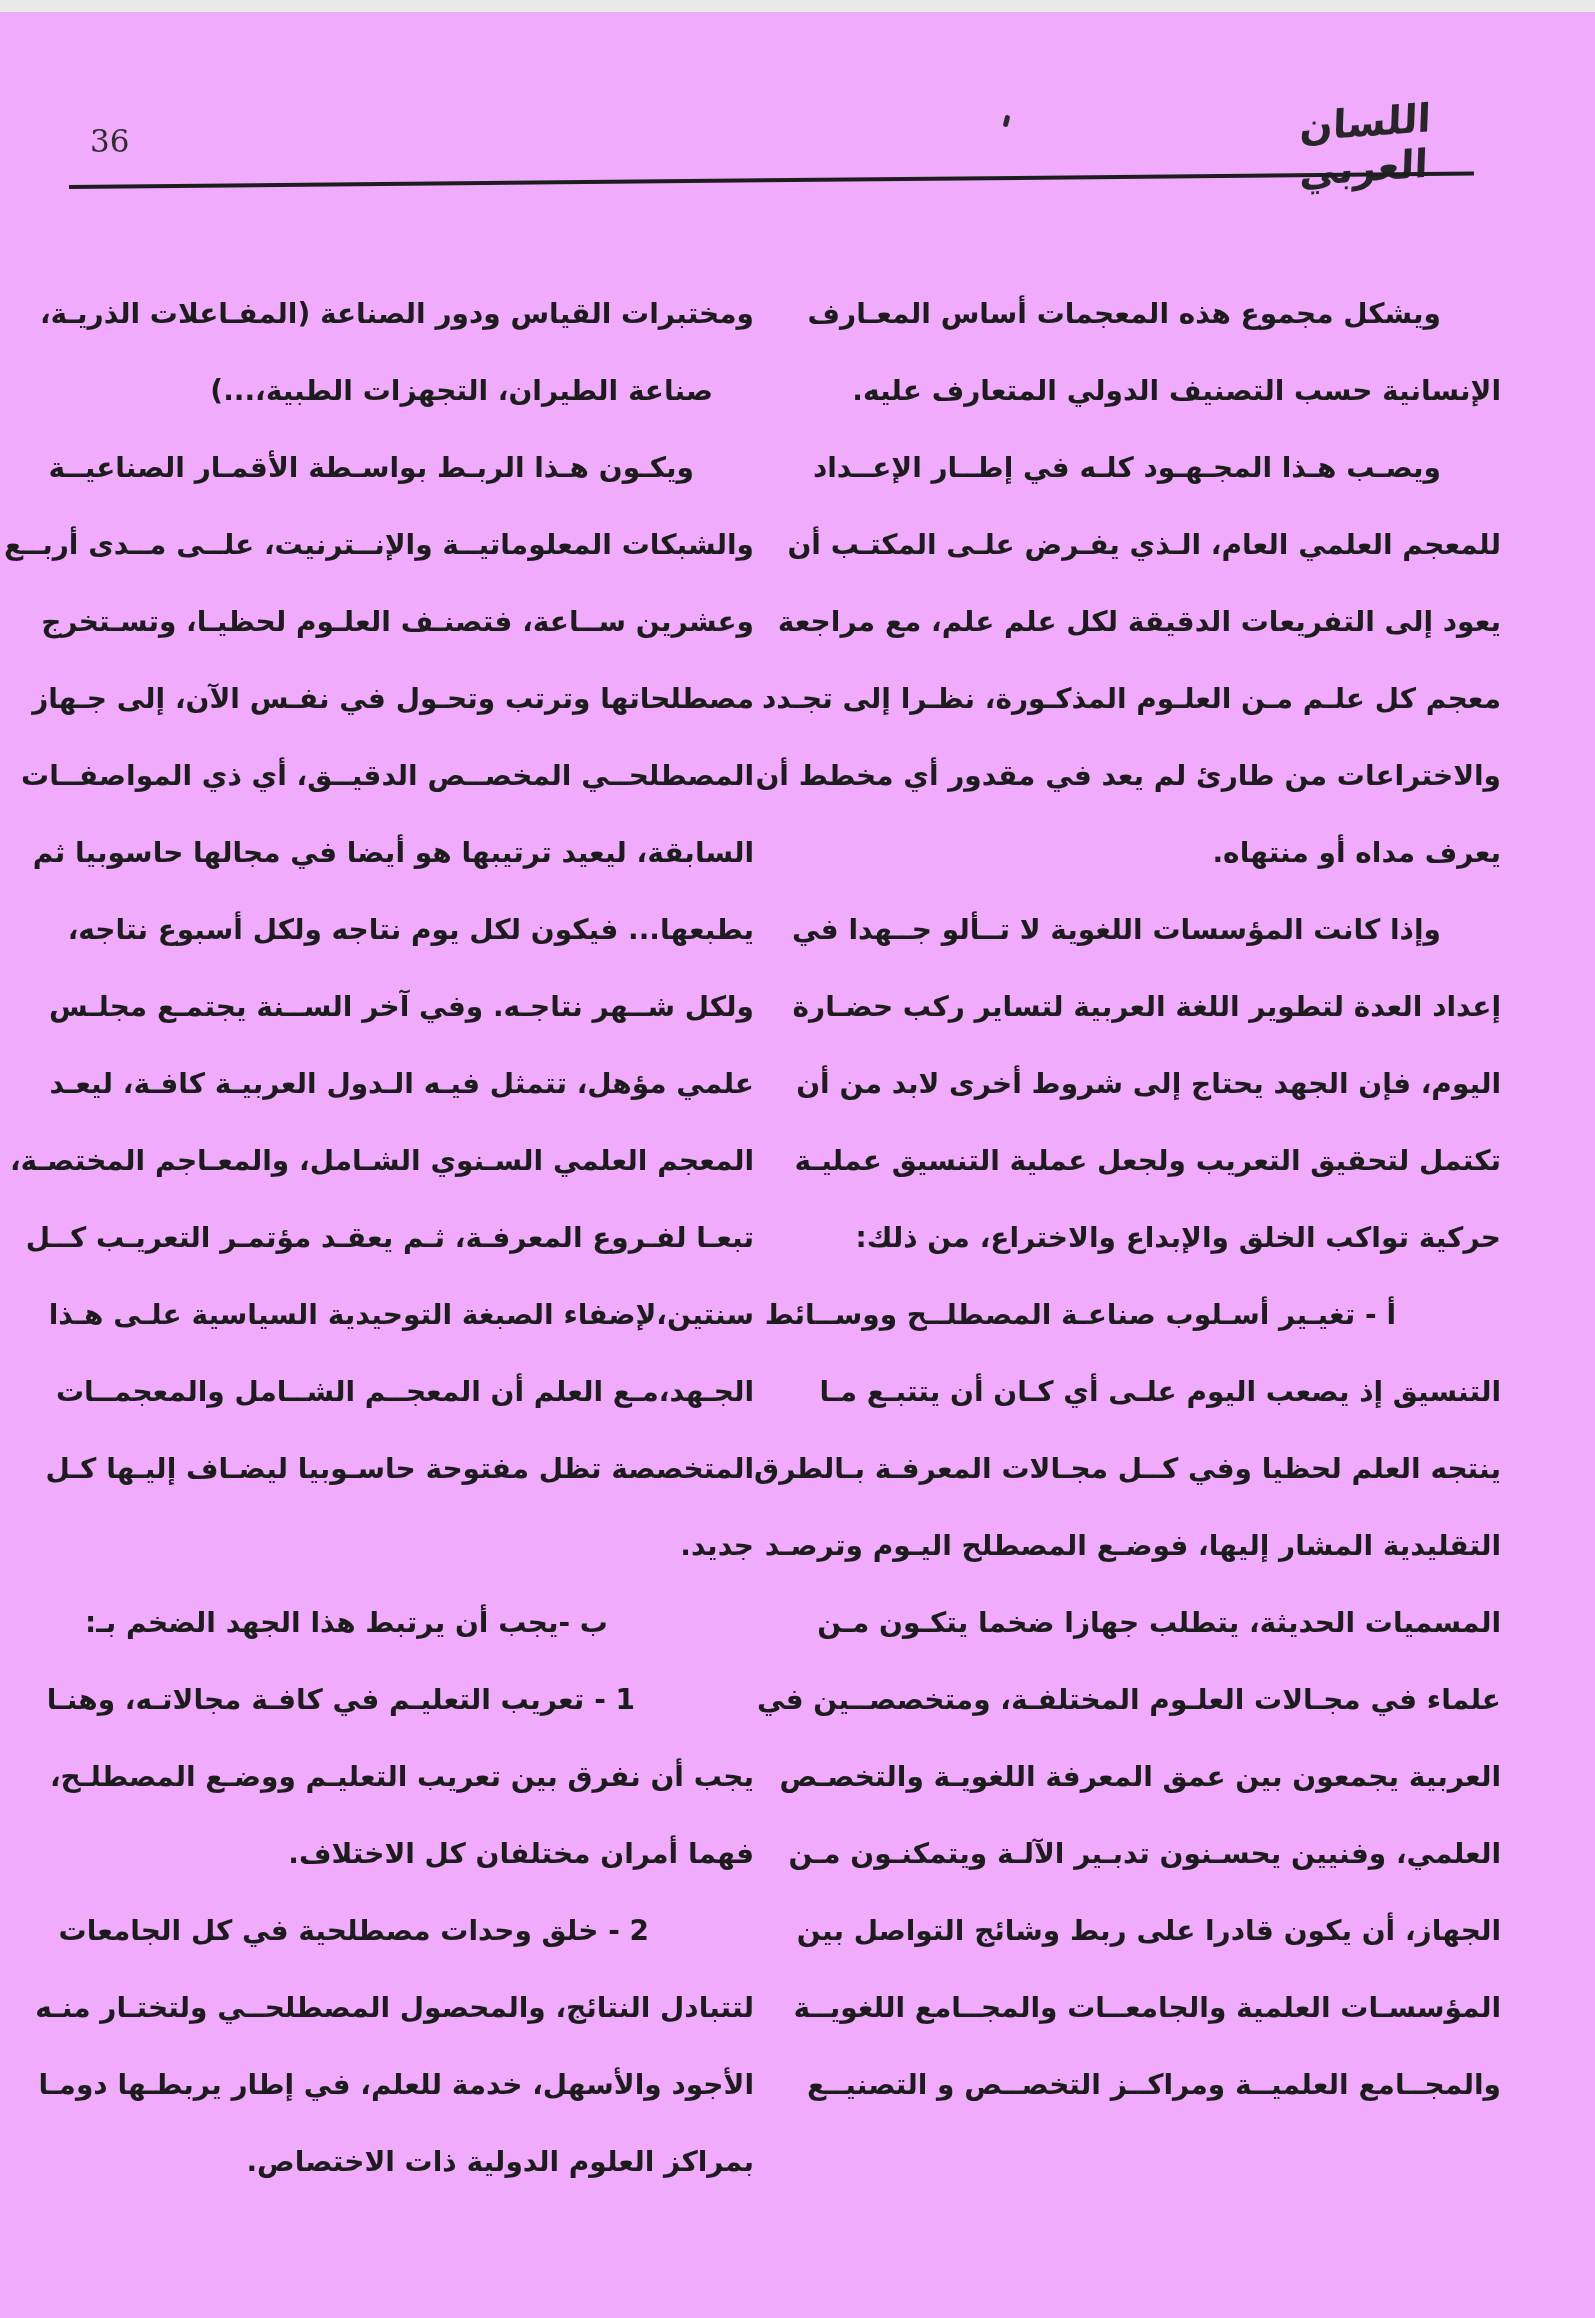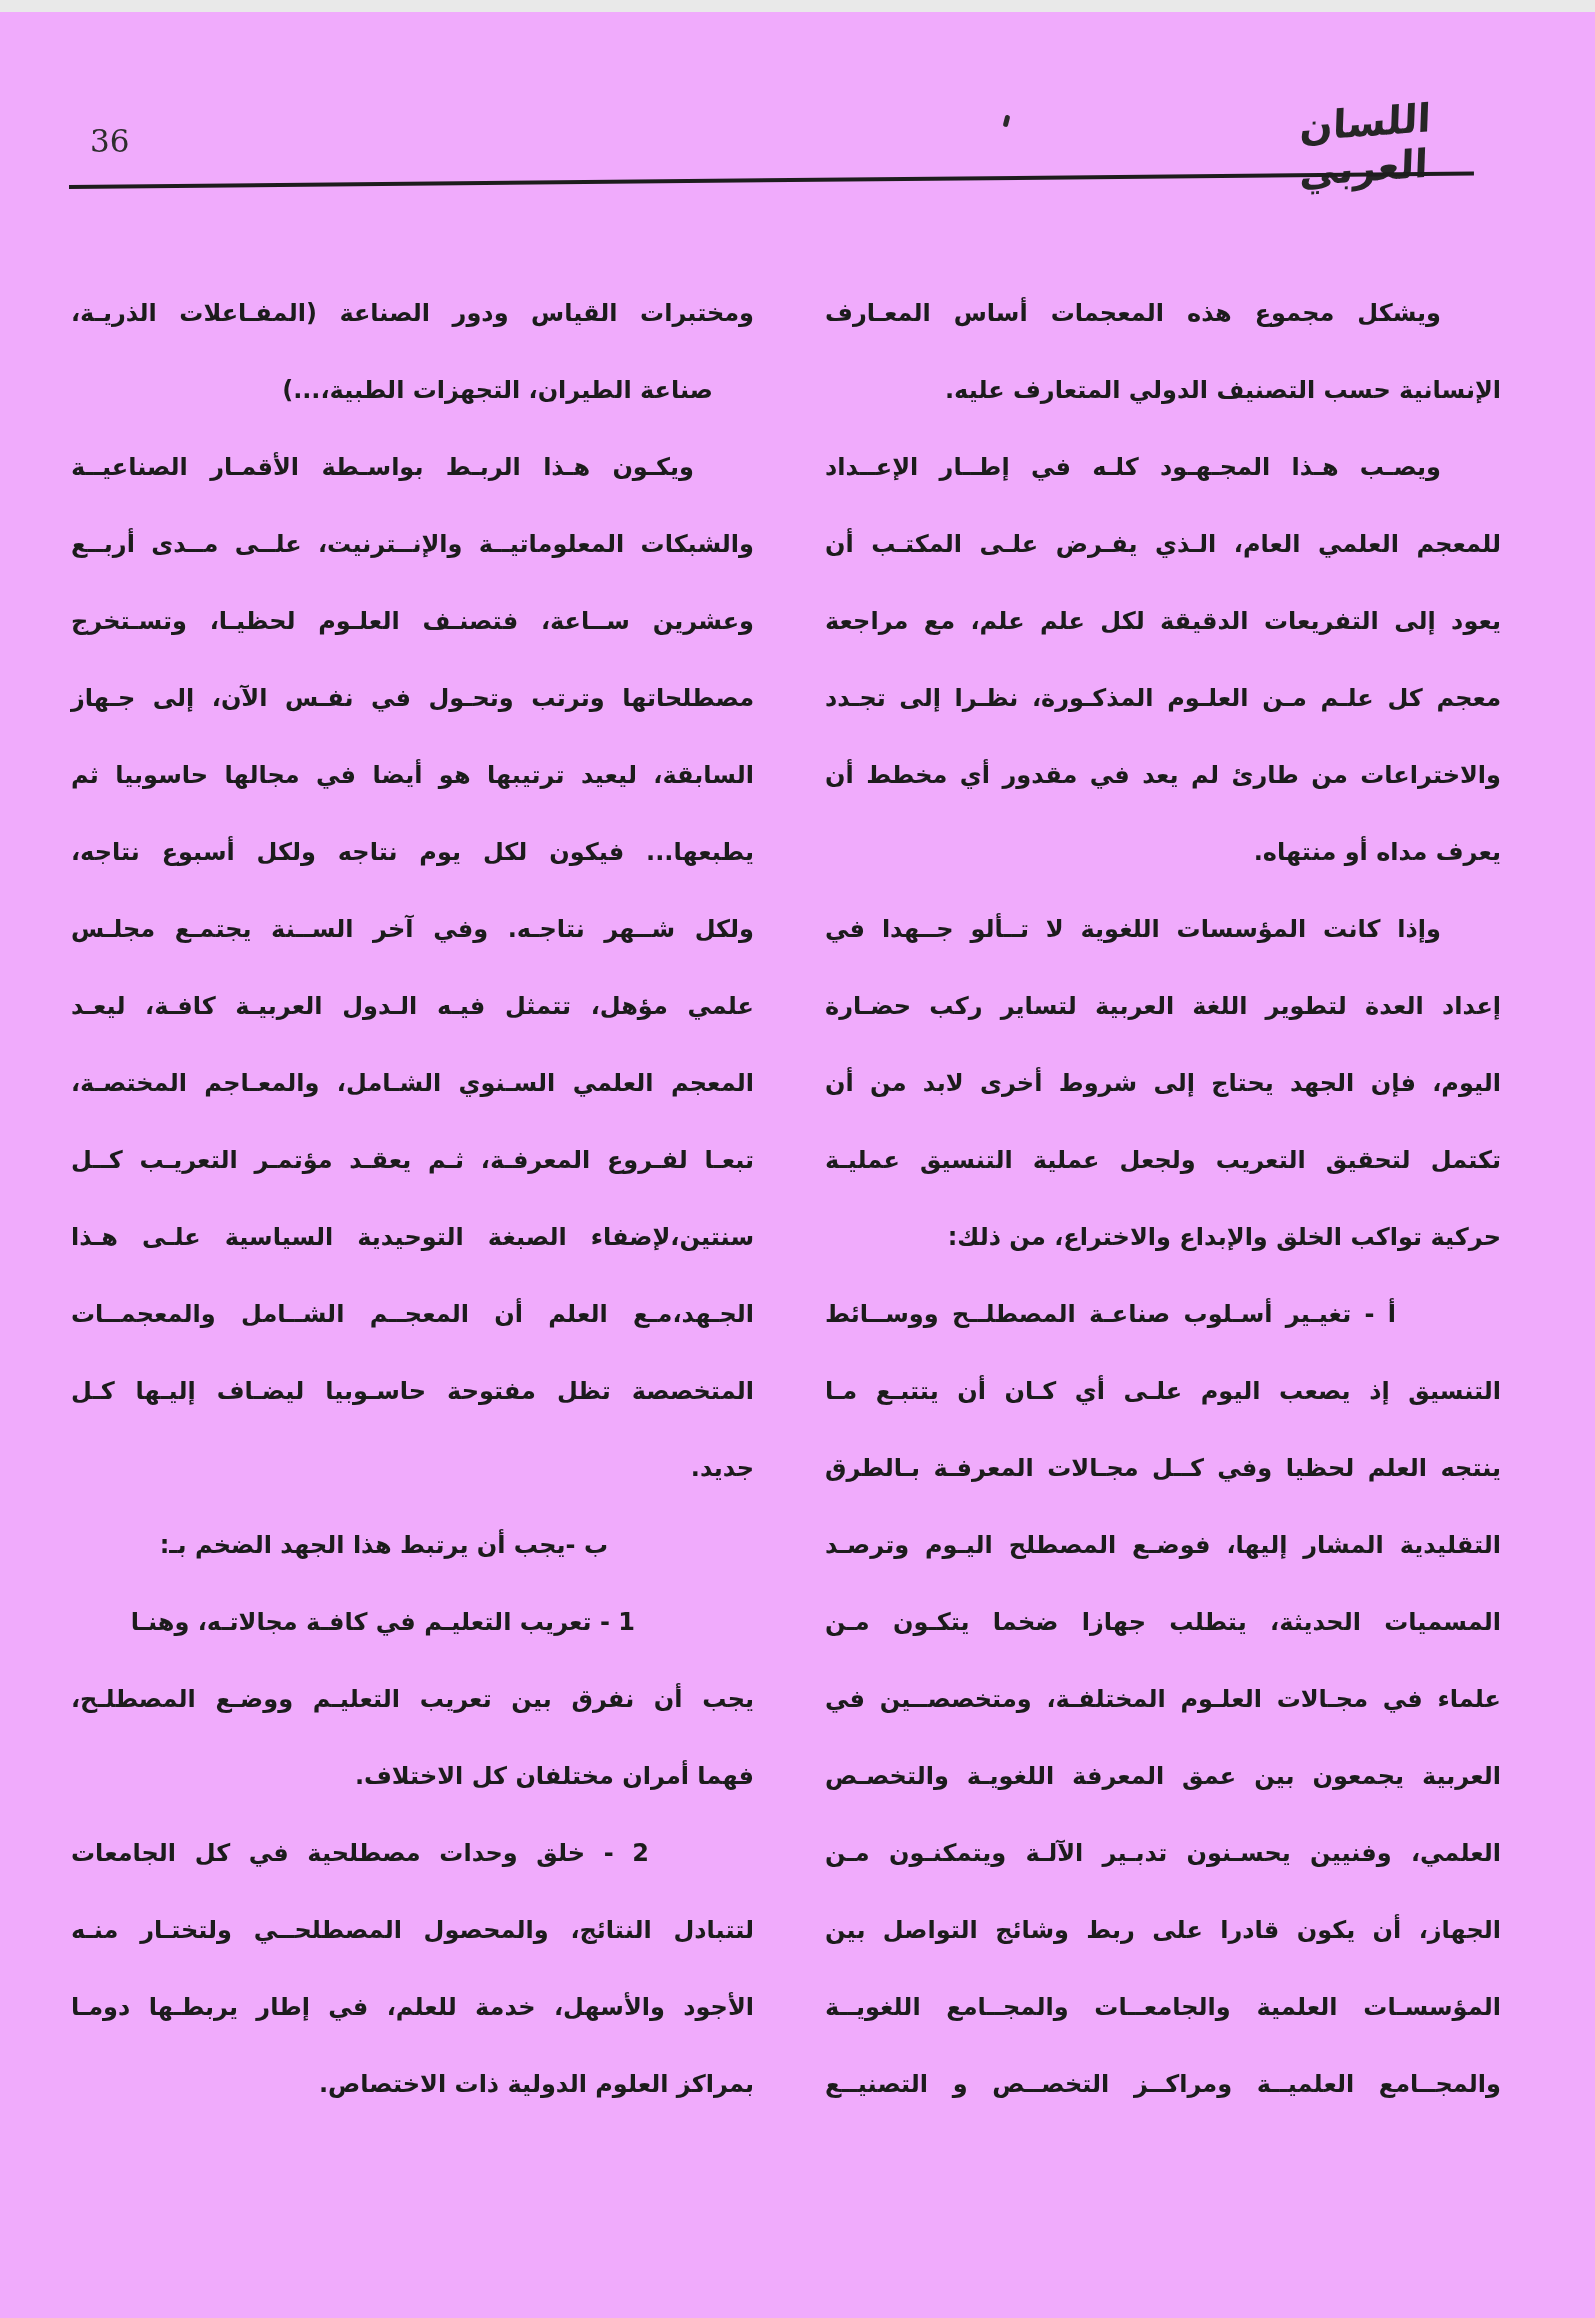--- a/index.html
+++ b/index.html
@@ -60,21 +60,21 @@
     height: 12px;
     background: #2a2a2a;
     transform: rotate(14deg);
     border-radius: 2.2px;
   }
   
   .col {
     position: absolute;
     top: 263px;
     direction: rtl;
-    font-size: 24px;
+    font-size: 28px;
     font-weight: 700;
     color: #1c1c1c;
   }
   .col-right { right: 95px; width: 676px; }
   .col-left  { left:  71px;  width: 683px; }
   .line {
     height: 77px;
     line-height: 77px;
     white-space: nowrap;
     text-align: justify;
@@ -130,20 +130,21 @@
       <div class="line">والمجــامع العلميــة ومراكــز التخصــص و التصنيــع</div>
     </div>
 
   <div class="col col-left">
       <div class="line">ومختبرات القياس ودور الصناعة (المفـاعلات الذريـة،</div>
       <div class="line shortline">صناعة الطيران، التجهزات الطبية،...)</div>
       <div class="line i1">ويكـون هـذا الربـط بواسـطة الأقمـار الصناعيــة</div>
       <div class="line">والشبكات المعلوماتيــة والإنــترنيت، علــى مــدى أربــع</div>
       <div class="line">وعشرين ســاعة، فتصنـف العلـوم لحظيـا، وتسـتخرج</div>
       <div class="line">مصطلحاتها وترتب وتحـول في نفـس الآن، إلى جـهاز</div>
+      <div class="line">المصطلحــي المخصــص الدقيــق، أي ذي المواصفــات</div>
       <div class="line">السابقة، ليعيد ترتيبها هو أيضا في مجالها حاسوبيا ثم</div>
       <div class="line">يطبعها... فيكون لكل يوم نتاجه ولكل أسبوع نتاجه،</div>
       <div class="line">ولكل شــهر نتاجـه. وفي آخر الســنة يجتمـع مجلـس</div>
       <div class="line">علمي مؤهل، تتمثل فيـه الـدول العربيـة كافـة، ليعـد</div>
       <div class="line">المعجم العلمي السـنوي الشـامل، والمعـاجم المختصـة،</div>
       <div class="line">تبعـا لفـروع المعرفـة، ثـم يعقـد مؤتمـر التعريـب كــل</div>
       <div class="line">سنتين،لإضفاء الصبغة التوحيدية السياسية علـى هـذا</div>
       <div class="line">الجـهد،مـع العلم أن المعجــم الشــامل والمعجمــات</div>
       <div class="line">المتخصصة تظل مفتوحة حاسـوبيا ليضـاف إليـها كـل</div>
       <div class="line end">جديد.</div>

